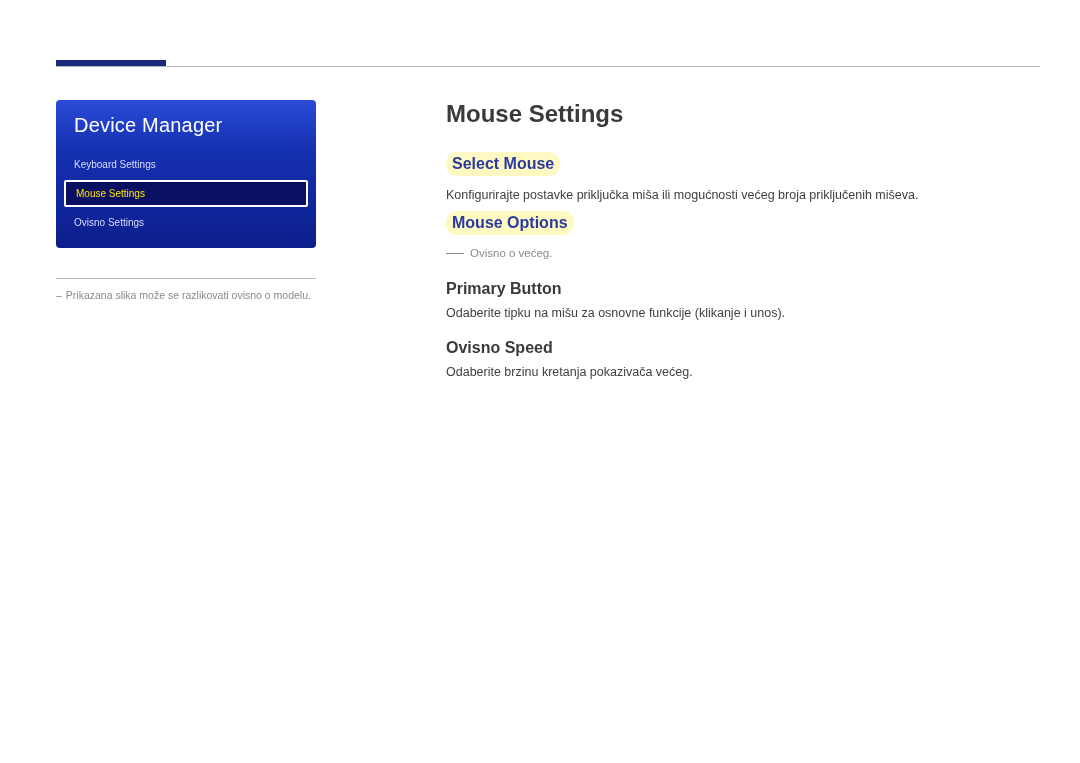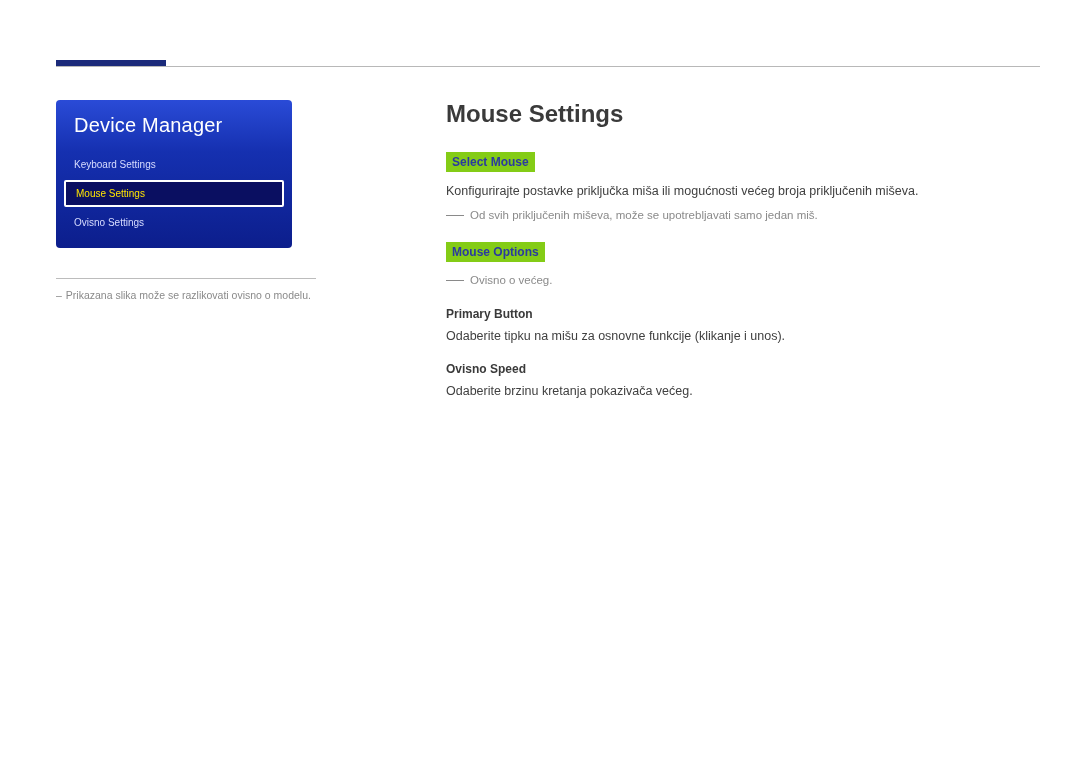--- a/index.html
+++ b/index.html
@@ -29,21 +29,21 @@
   .page {
     position: absolute;
     top: 100px;
     left: 56px;
     right: 40px;
     display: flex;
     gap: 110px;
   }
   .sidebar { width: 280px; flex-shrink: 0; }
   .panel {
-    width: 236px;
+    width: 260px;
     border-radius: 4px;
     overflow: hidden;
     background: linear-gradient(180deg, #2a4bd7 0%, #1530b0 35%, #0c1e8c 100%);
     padding-bottom: 12px;
   }
   .panel-title {
     color: #fff;
     font-size: 20px;
     font-weight: 400;
     padding: 14px 18px 14px;
@@ -79,26 +79,27 @@
   .side-note .dash { color: #8a8a8a; }
   .main { flex: 1; }
   .main h1 {
     font-size: 24px;
     font-weight: 700;
     color: #3a3a3a;
     margin-bottom: 24px;
   }
   .hlabel {
     display: inline-block;
-    background: #84cc16;
+    background: #fef9c3;
     color: #2a3aa0;
-    font-size: 12px;
+    font-size: 16px;
     font-weight: 700;
     padding: 3px 6px;
     margin-bottom: 10px;
+    border-radius: 11px;
   }
   .desc {
     font-size: 12.5px;
     color: #404040;
     line-height: 1.5;
     margin-bottom: 6px;
   }
   .note {
     font-size: 11.5px;
     color: #8a8a8a;
@@ -109,21 +110,21 @@
   }
   .note .dash-long {
     display: inline-block;
     width: 18px;
     border-top: 1px solid #8a8a8a;
     margin-top: 8px;
     flex-shrink: 0;
   }
   .section-gap { margin-top: 4px; }
   .sub-h {
-    font-size: 12px;
+    font-size: 16px;
     font-weight: 700;
     color: #3a3a3a;
     margin-bottom: 6px;
     margin-top: 6px;
   }
 </style>
 </head>
 <body>
 
 <div class="rule-top-accent"></div>
@@ -144,24 +145,20 @@
       <span>Prikazana slika može se razlikovati ovisno o modelu.</span>
     </div>
   </div>
 
   <div class="main">
     <h1>Mouse Settings</h1>
 
     <div>
       <div class="hlabel">Select Mouse</div>
       <div class="desc">Konfigurirajte postavke priključka miša ili mogućnosti većeg broja priključenih miševa.</div>
-      <div class="note">
-        <span class="dash-long"></span>
-        <span>Od svih priključenih miševa, može se upotrebljavati samo jedan miš.</span>
-      </div>
     </div>
 
     <div class="section-gap">
       <div class="hlabel">Mouse Options</div>
       <div class="note">
         <span class="dash-long"></span>
         <span>Ovisno o većeg.</span>
       </div>
 
       <div class="sub-h">Primary Button</div>

